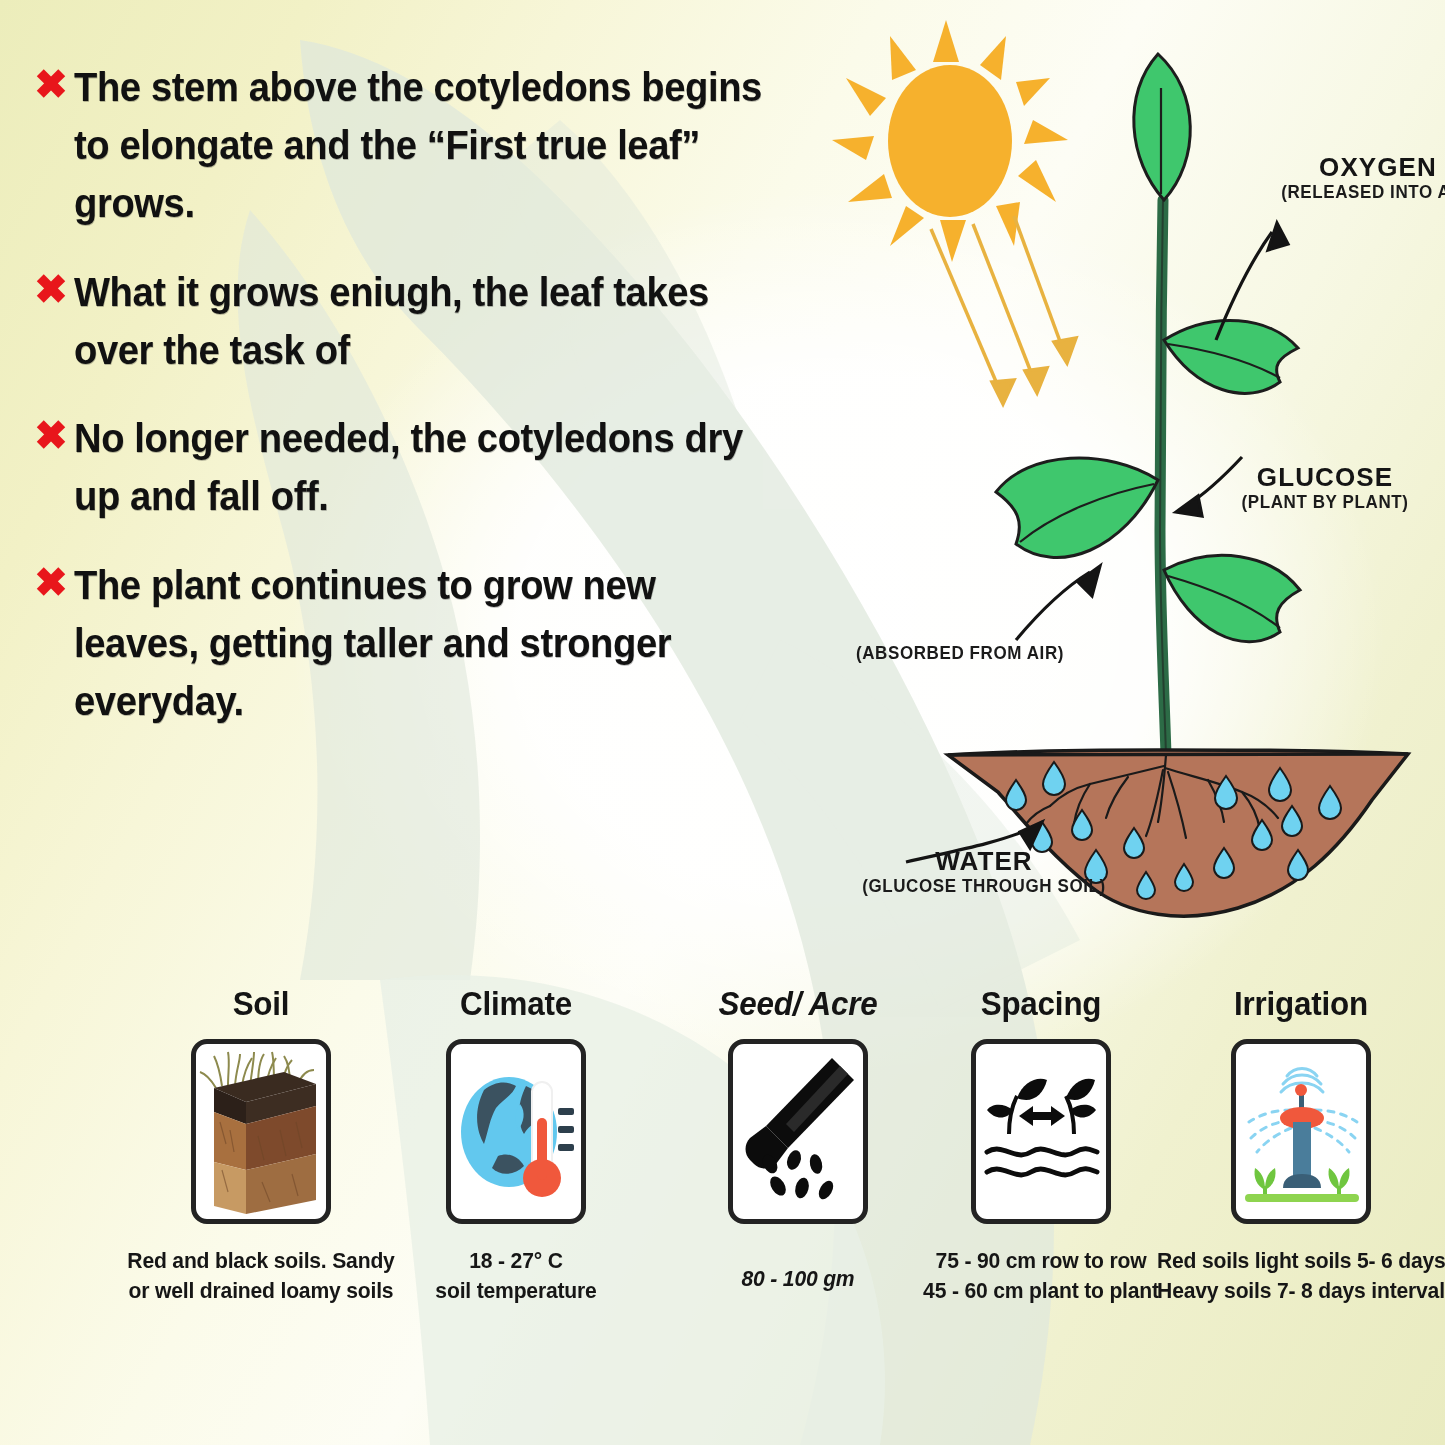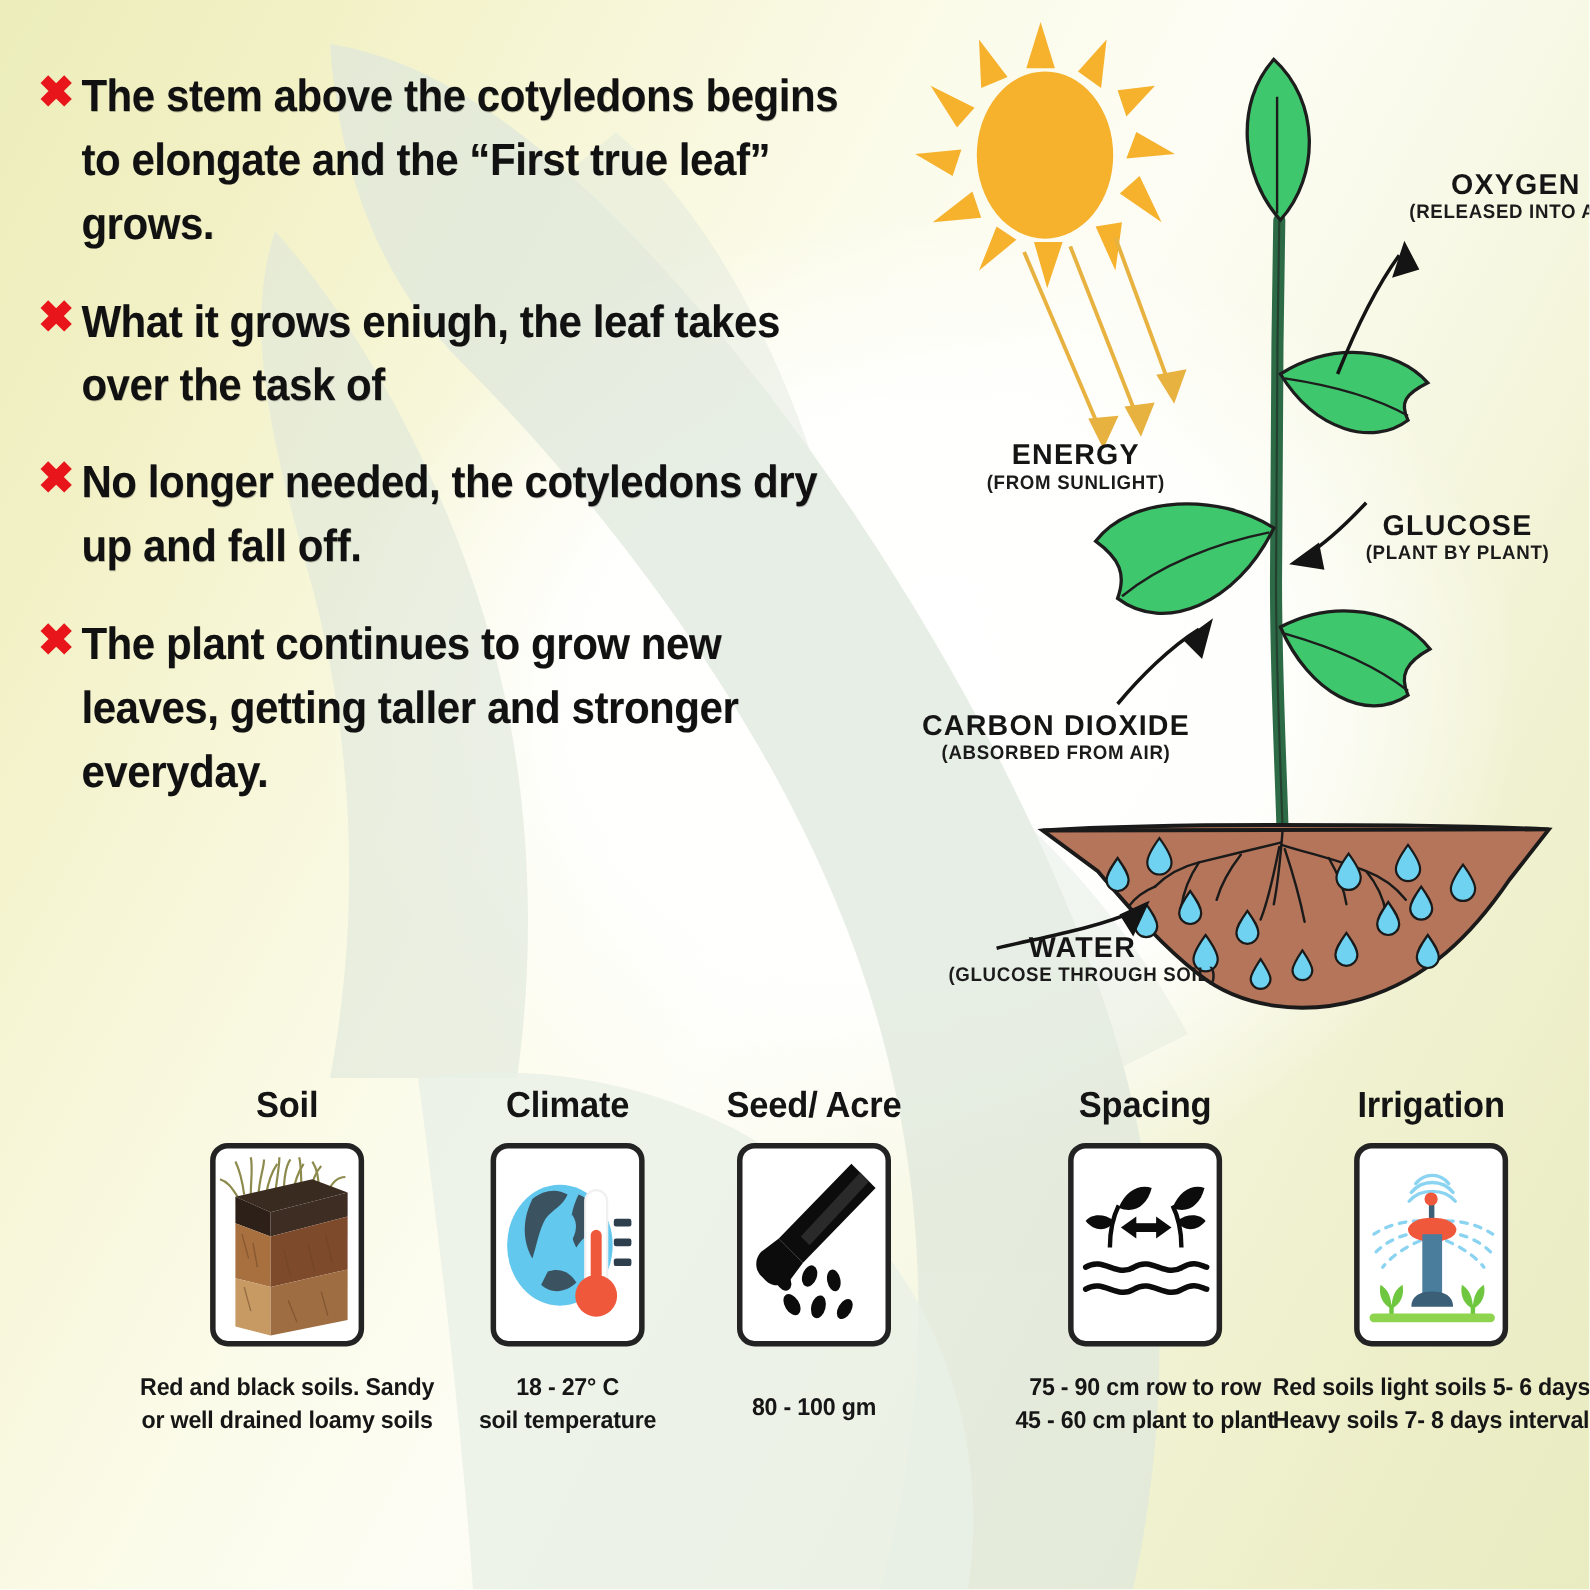--- a/index.html
+++ b/index.html
@@ -235,32 +235,27 @@
       </g>
 
     </svg>
 
     
     <div class="dlabel" style="left:440px;top:142px;width:220px;">
       <div class="main">OXYGEN</div>
       <div class="sub">(RELEASED INTO AIR)</div>
     </div>
 
-    <div class="dlabel" style="left:40px;top:388px;width:220px;">
-      <div class="main">ENERGY</div>
-      <div class="sub">(FROM SUNLIGHT)</div>
-    </div>
 
     <div class="dlabel" style="left:382px;top:452px;width:230px;">
       <div class="main">GLUCOSE</div>
       <div class="sub">(PLANT BY PLANT)</div>
     </div>
 
     <div class="dlabel" style="left:-8px;top:634px;width:280px;">
-      <div class="main">CARBON DIOXIDE</div>
       <div class="sub">(ABSORBED FROM AIR)</div>
     </div>
 
     <div class="dlabel" style="left:16px;top:836px;width:280px;">
       <div class="main">WATER</div>
       <div class="sub">(GLUCOSE THROUGH SOIL)</div>
     </div>
 
   </div>
 
@@ -335,21 +330,21 @@
             <rect x="104" y="92" width="16" height="7" rx="2"></rect>
           </g>
         </svg>
       </div>
       <div class="cap">
         <div>18 - 27° C</div>
         <div>soil temperature</div>
       </div>
     </div>
 
-    <div class="cell" style="left:554px;width:290px;">
+    <div class="cell" style="left:612px;width:290px;font-style:italic;">
       <div class="title">Seed/ Acre</div>
       <div class="iconbox">
         <svg width="125" height="160" viewBox="0 0 125 160">
           <g fill="#0c0c0c">
             <path d="M96 6 L 118 28 L 52 96 L 30 74 Z"></path>
             <path d="M30 74 L 52 96 L 40 112 C 34 118, 24 118, 18 112 L 14 108 C 8 102, 8 92, 14 86 Z"></path>
             <path d="M104 14 L 112 22 L 58 80 L 50 72 Z" fill="#2a2a2a"></path>
             <ellipse cx="34" cy="112" rx="6.5" ry="10" transform="rotate(-28 34 112)"></ellipse>
             <ellipse cx="58" cy="108" rx="6.5" ry="10" transform="rotate(20 58 108)"></ellipse>
             <ellipse cx="80" cy="112" rx="6" ry="10" transform="rotate(-12 80 112)"></ellipse>

